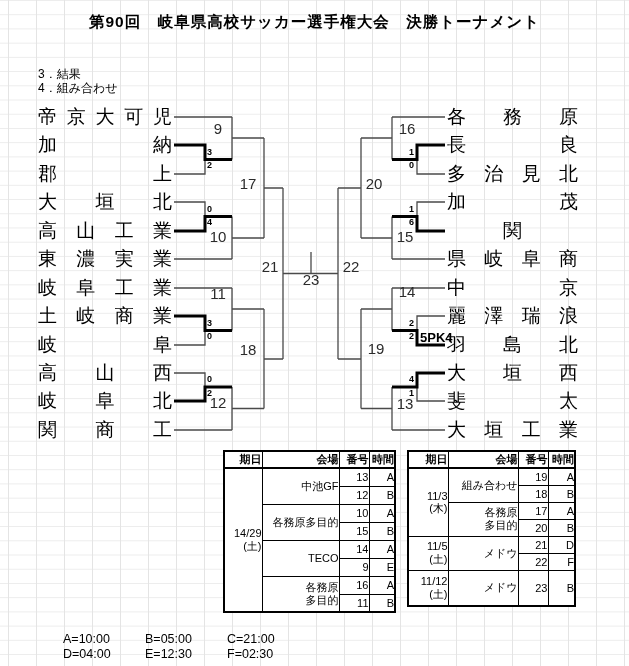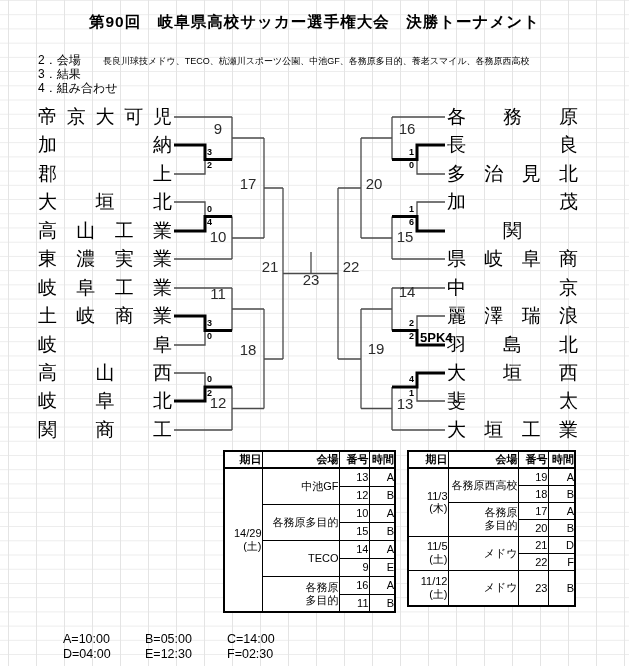--- a/index.html
+++ b/index.html
@@ -43,23 +43,20 @@
   .legend{position:absolute;left:63px;font-size:12.5px;white-space:nowrap;color:#000;}
   .legend span{display:inline-block;width:82px;}
 </style>
 </head>
 <body>
 
 <div class="page">
 
   <div class="title">第90回　岐阜県高校サッカー選手権大会　決勝トーナメント</div>
 
-  <div class="irow" style="top:52px">
-    <span class="lbl">2．会場</span><span class="val sm">長良川球技メドウ、TECO、杭瀬川スポーツ公園、中池GF、各務原多目的、養老スマイル、各務原西高校</span>
-  </div>
   <div class="irow" style="top:66px">
     <span class="lbl">3．結果</span><span class="val"></span>
   </div>
   <div class="irow" style="top:80px">
     <span class="lbl">4．組み合わせ</span><span class="val"></span>
   </div>
 
   <svg class="lines" width="629" height="666">
     <path fill="none" stroke="#4a4a4a" stroke-width="1.3" d="
       M174 117H232 M174 259H232 M174 288H232 M174 430H232
@@ -309,21 +306,21 @@
     <tbody>
         <tr class="hd">
       <th>期日</th>
       <th>会場</th>
       <th>番号</th>
       <th>時間</th>
     </tr>
     <tr>
       <td rowspan="4" class="pre">11/3
 (木)</td>
-      <td rowspan="2" class="pre">各務原西高校</td>
+      <td rowspan="2" class="pre">組み合わせ</td>
       <td>19</td>
       <td>A</td>
     </tr>
     <tr>
       <td>18</td>
       <td>B</td>
     </tr>
     <tr>
       <td rowspan="2" class="pre">各務原
 多目的</td>
@@ -349,19 +346,19 @@
       <td class="pre">11/12
 (土)</td>
       <td class="pre">メドウ</td>
       <td>23</td>
       <td>B</td>
     </tr>
   </tbody>
     </table>
 
   <div class="legend" style="top:632px">
-    <span>A=10:00</span><span>B=05:00</span><span>C=14:00</span>
+    <span>A=10:00</span><span>B=05:00</span><span>C=21:00</span>
   </div>
   <div class="legend" style="top:647px">
     <span>D=04:00</span><span>E=12:30</span><span>F=02:30</span>
   </div>
 
 </div>
 
 </body></html>

